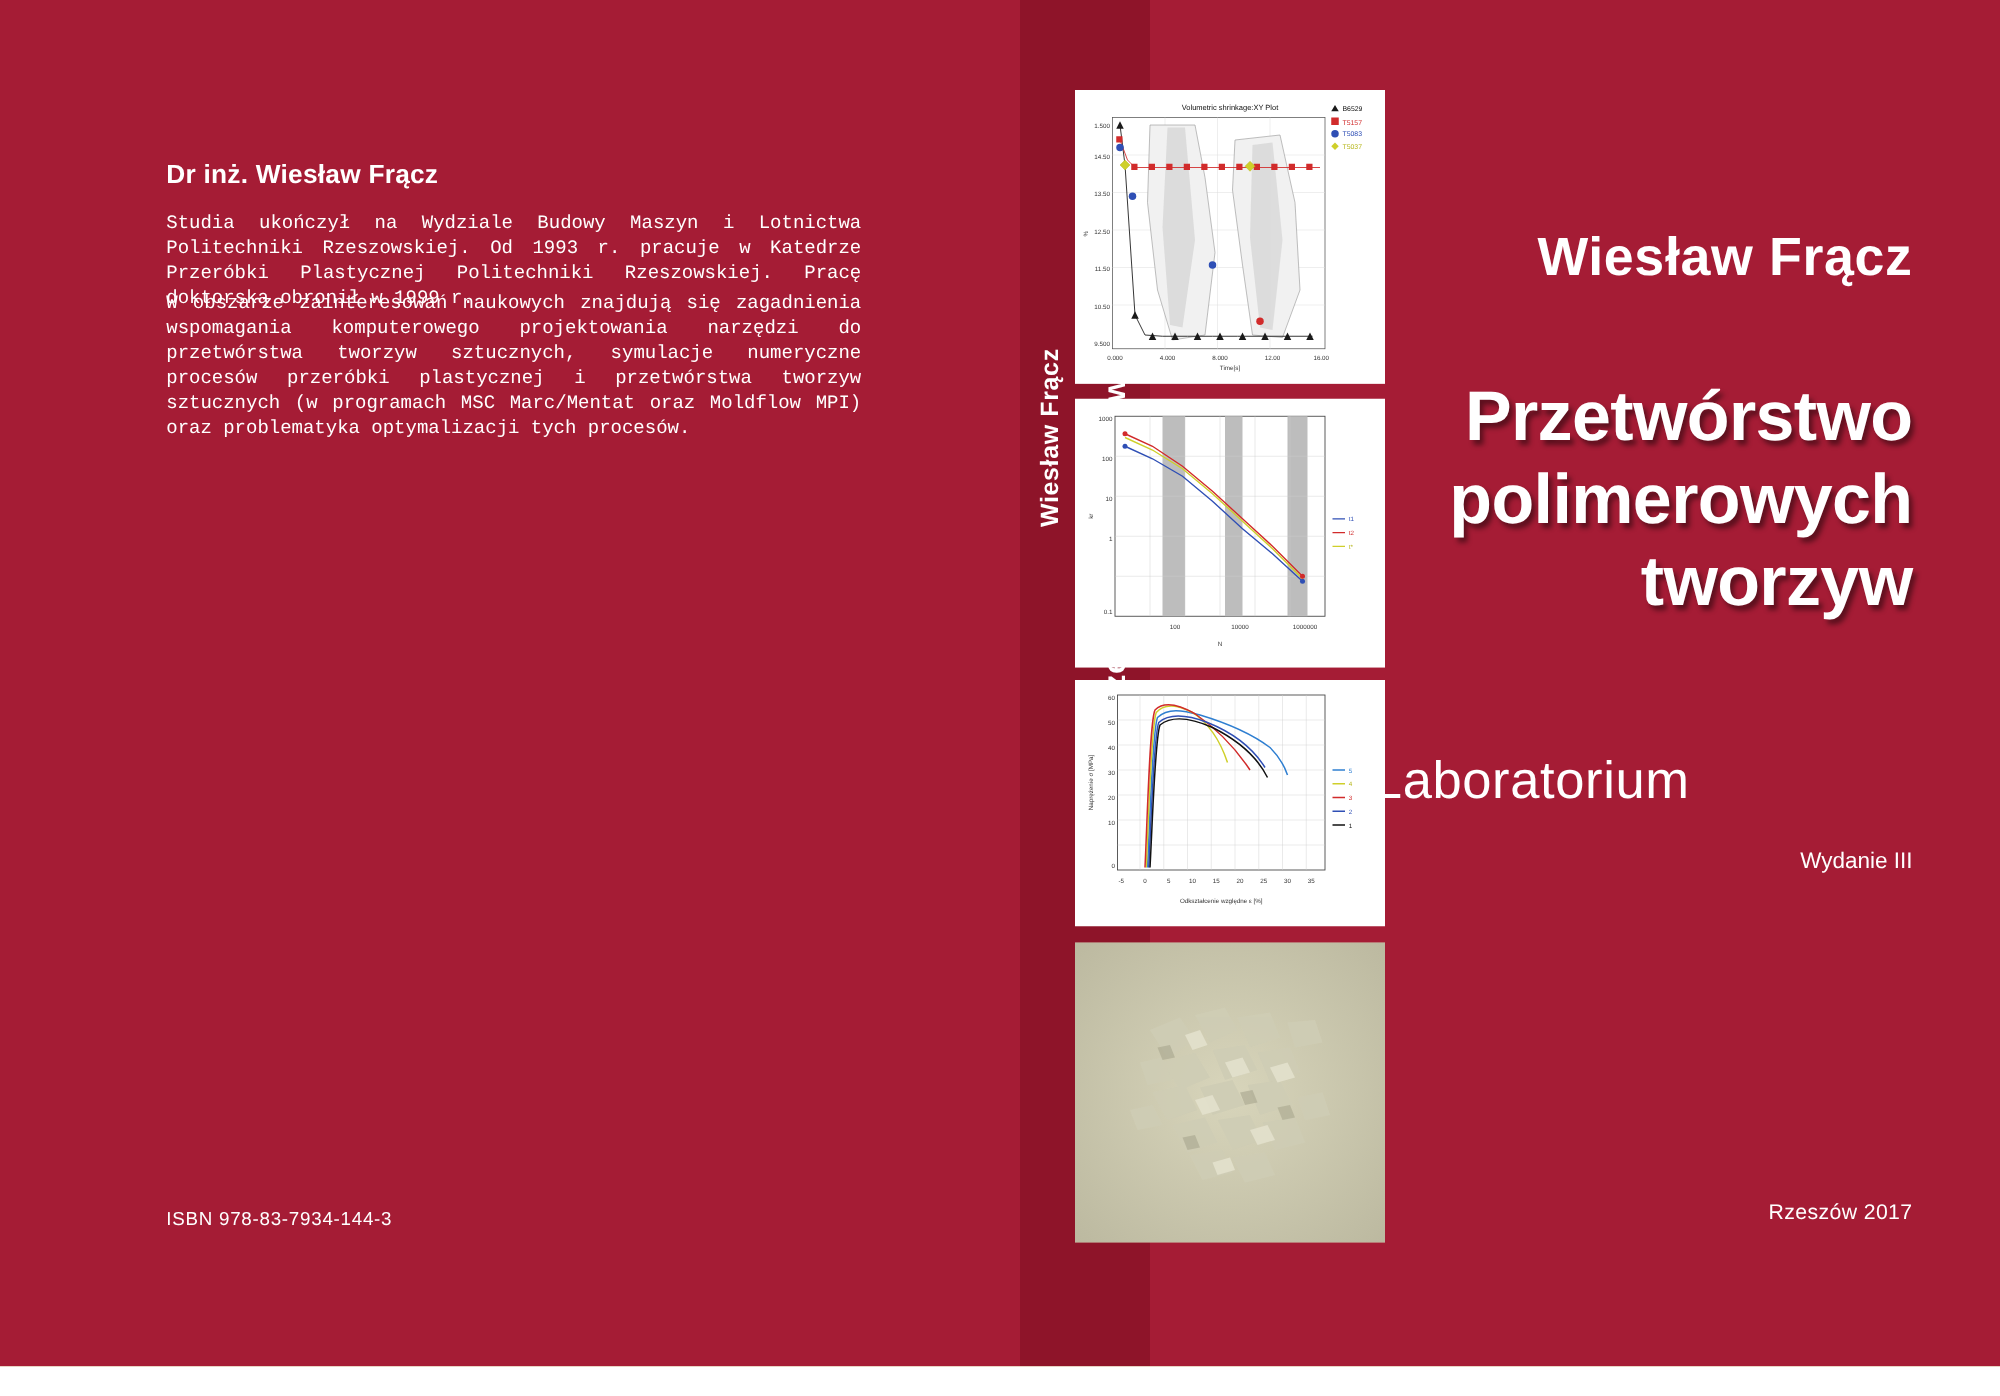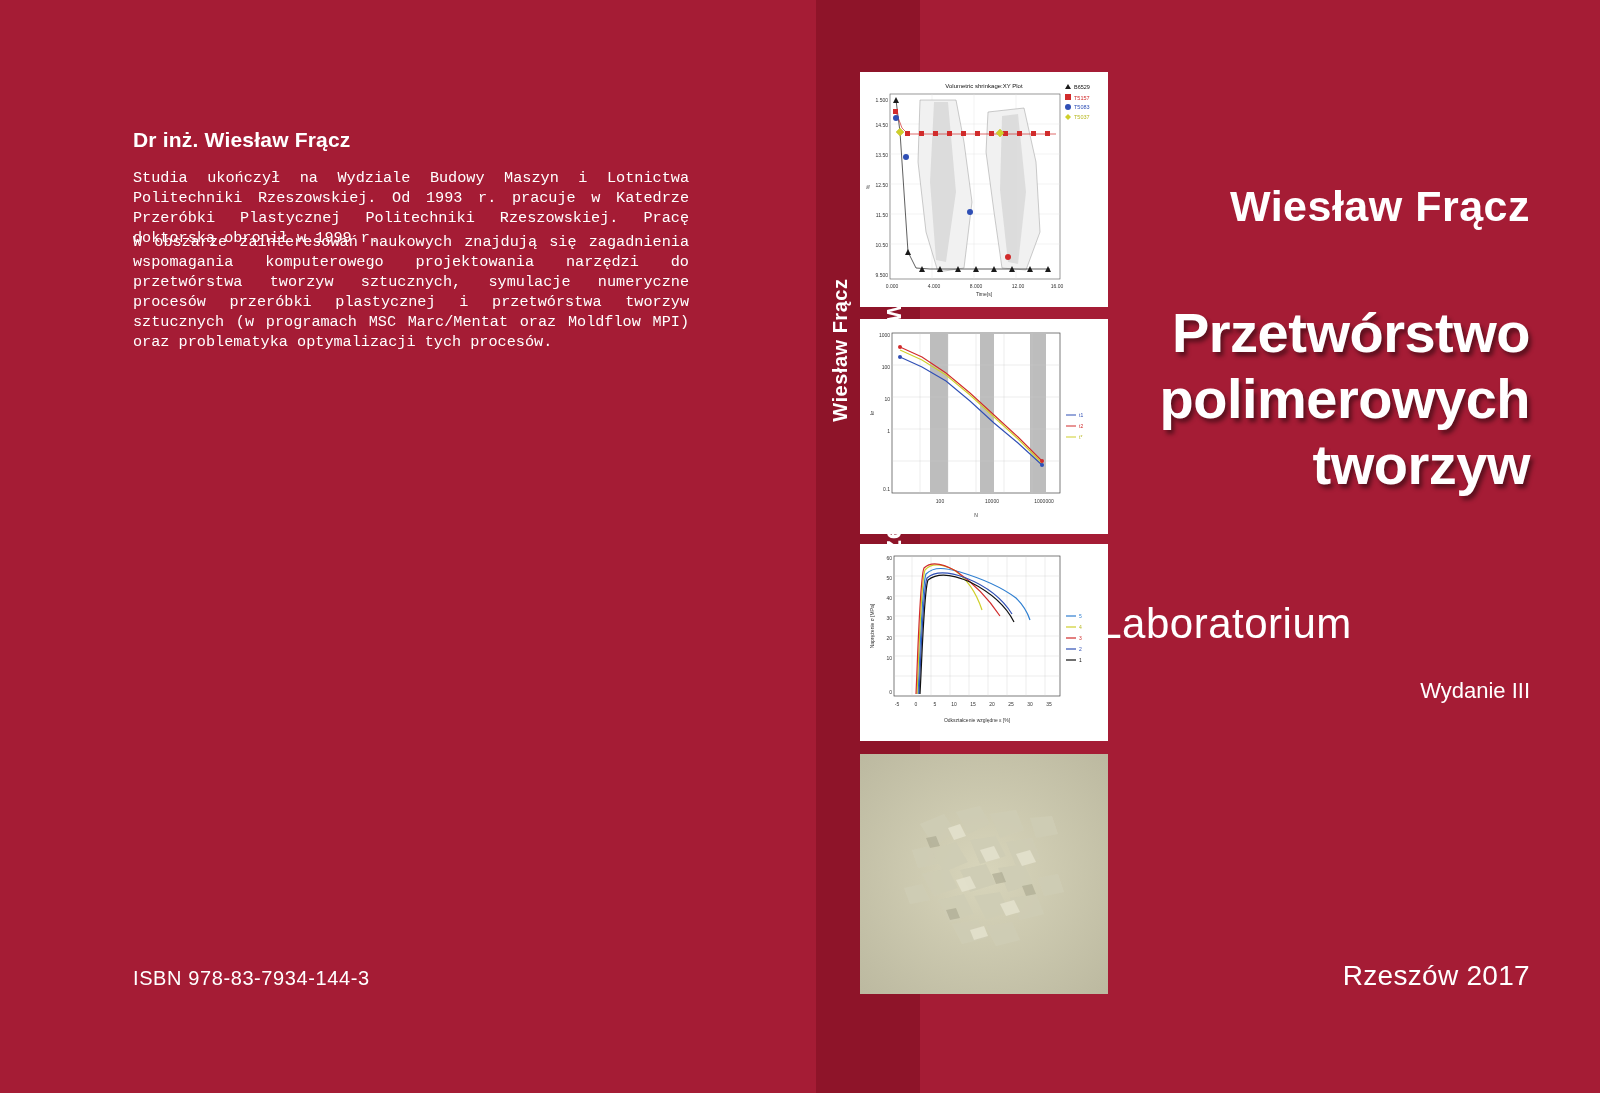--- a/index.html
+++ b/index.html
@@ -76,21 +76,21 @@
     font-family: Liberation Mono, monospace;
   }
   .bio-1 { top: 168px; }
   .bio-2 { top: 232px; }
 
   .isbn {
     position: absolute;
     left: 133px;
     top: 967px;
     color: #ffffff;
-    font-size: 20px;
+    font-size: 15px;
     letter-spacing: 0.6px;
   }
 
   
   .spine-text {
     position: absolute;
     left: 816px;
     top: 0;
     width: 104px;
     height: 1093px;
@@ -183,32 +183,32 @@
   }
   .front-edition {
     position: absolute;
     left: 920px;
     top: 678px;
     width: 640px;
     text-align: right;
     padding-right: 30px;
     box-sizing: border-box;
     color: #ffffff;
-    font-size: 22px;
+    font-size: 18px;
   }
   .front-place {
     position: absolute;
     left: 920px;
     top: 960px;
     width: 640px;
     text-align: right;
     padding-right: 30px;
     box-sizing: border-box;
     color: #ffffff;
-    font-size: 28px;
+    font-size: 17px;
     letter-spacing: 0.3px;
   }
 </style>
 </head>
 <body>
 
 <div id="cover">
 
   <div class="back-panel"></div>
 

